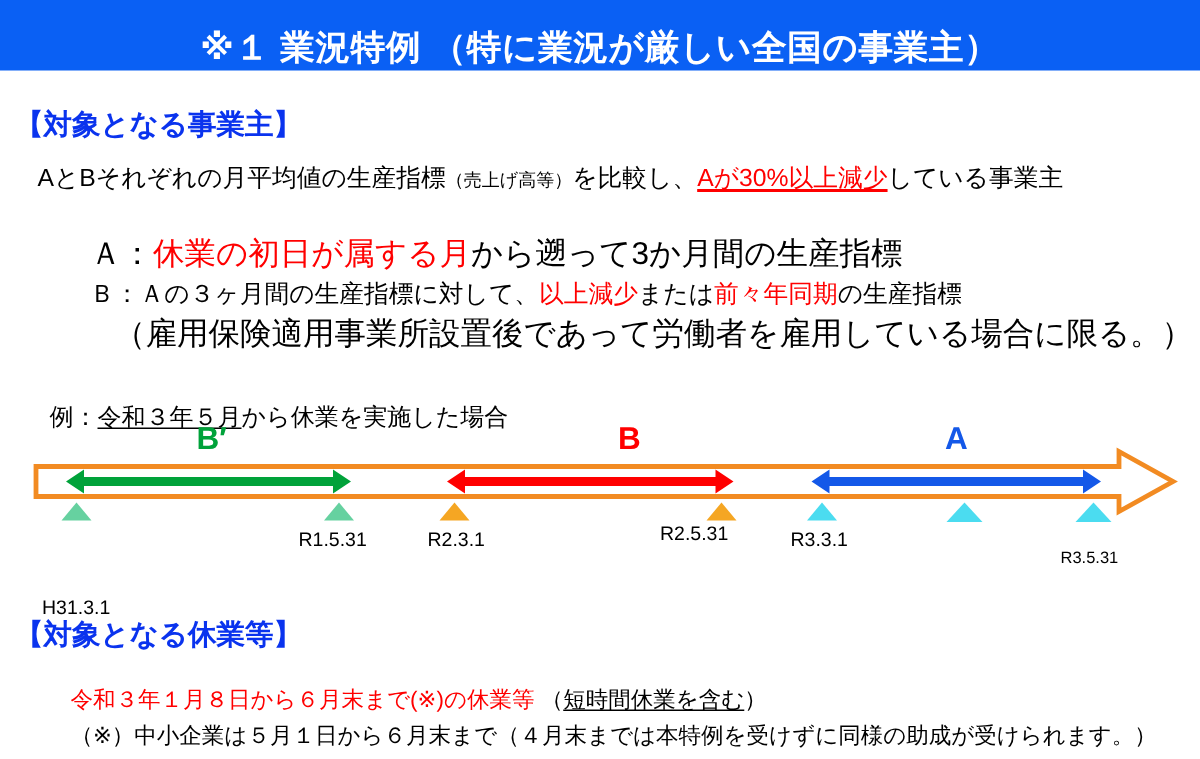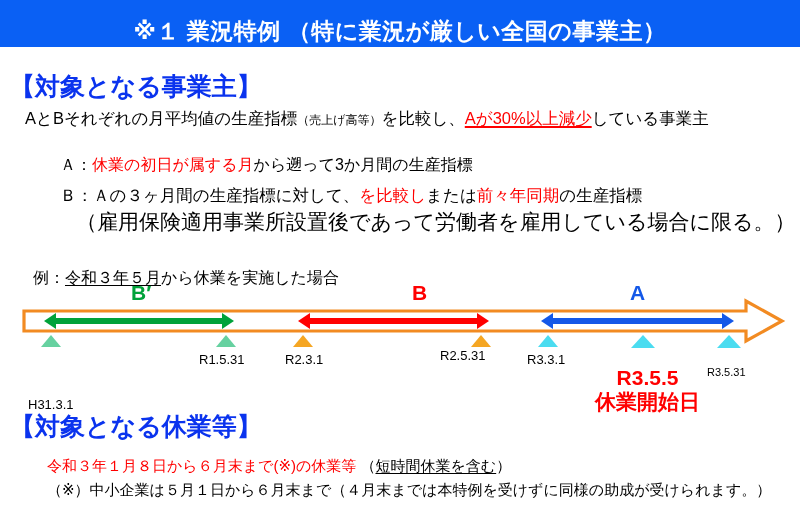--- a/index.html
+++ b/index.html
@@ -12,34 +12,34 @@
   .banner{
     position:absolute;left:0;top:0;width:800px;height:47px;
     background:#0a60f4;display:flex;align-items:flex-end;justify-content:center;
   }
   .banner-title{
     color:#ffffff;font-size:23px;font-weight:bold;letter-spacing:.5px;
     white-space:nowrap;
   }
   
   .sec-head{
-    position:absolute;color:#0a33ee;font-weight:bold;font-size:25px;
+    position:absolute;color:#0a33ee;font-weight:bold;font-size:19px;
     white-space:nowrap;letter-spacing:0px;
   }
   #head-jigyonushi{left:10px;top:70px;}
   #head-kyugyo{left:10px;top:410px;}
   
   .line{position:absolute;white-space:nowrap;font-weight:normal;color:#000000;}
   .red{color:#ff0000;}
   .red-u{color:#ff0000;text-decoration:underline;text-decoration-thickness:2px;text-underline-offset:2px;}
   .blk-u{color:#000000;text-decoration:underline;text-decoration-thickness:1px;text-underline-offset:2px;margin-top:20px;}
   .small{font-size:12px;}
 
   #line-compare{left:25px;top:108px;font-size:16.5px;}
-  #line-a{left:60px;top:155px;font-size:16px;text-align:center;}
+  #line-a{left:60px;top:155px;font-size:21px;text-align:center;}
   #line-b1{left:60px;top:185px;font-size:16.5px;}
   #line-b2{left:76px;top:208px;font-size:21px;}
   #line-example{left:33px;top:268px;font-size:16px;}
   #line-kyugyo1{left:47px;top:457px;font-size:15px;color:#ff0000;}
   #line-kyugyo2{left:47px;top:481px;font-size:15px;color:#000000;}
 
   
   .tl{position:absolute;left:0;top:280px;width:800px;height:120px;}
   .tl-svg{position:absolute;left:0;top:0;}
   .tl-label{
@@ -76,21 +76,21 @@
 
 <div class="line" id="line-compare">
   <span>AとBそれぞれの月平均値の生産指標</span><span class="small">（売上げ高等）</span><span>を比較し、</span><span class="red-u">Aが30%以上減少</span><span>している事業主</span>
 </div>
 
 <div class="line" id="line-a">
   <span>Ａ：</span><span class="red">休業の初日が属する月</span><span>から遡って3か月間の生産指標</span>
 </div>
 
 <div class="line" id="line-b1">
-  <span>Ｂ：</span><span>Ａの３ヶ月間の生産指標に対して、</span><span class="red">を比較し</span><span>または</span><span class="red">前々年同期</span><span>の生産指標</span>
+  <span>Ｂ：</span><span>Ａの３ヶ月間の生産指標に対して、</span><span class="red">以上減少</span><span>または</span><span class="red">前々年同期</span><span>の生産指標</span>
 </div>
 <div class="line" id="line-b2">（雇用保険適用事業所設置後であって労働者を雇用している場合に限る。）</div>
 
 <div class="line" id="line-example">
   <span>例：</span><span class="blk-u">令和３年５月</span><span>から休業を実施した場合</span>
 </div>
 
 <div class="tl">
 
   <svg class="tl-svg" width="800" height="120" viewBox="0 0 800 120">
@@ -138,24 +138,20 @@
   <div class="tl-label" id="lbl-b">B</div>
   <div class="tl-label" id="lbl-a">A</div>
 
   <div class="tick-label" id="tk-h3131">H31.3.1</div>
   <div class="tick-label" id="tk-r1531">R1.5.31</div>
   <div class="tick-label" id="tk-r231">R2.3.1</div>
   <div class="tick-label" id="tk-r2531">R2.5.31</div>
   <div class="tick-label" id="tk-r331">R3.3.1</div>
   <div class="tick-label" id="tk-r3531">R3.5.31</div>
 
-  <div class="start-label">
-    <span>R3.5.5</span><br>
-    <span>休業開始日</span>
-  </div>
 </div>
 
 <div class="sec-head" id="head-kyugyo">【対象となる休業等】</div>
 
 <div class="line" id="line-kyugyo1">
   <span>令和３年１月８日から６月末まで(※)の休業等 </span><span style="color:#000000">（</span><span class="blk-u">短時間休業を含む</span><span style="color:#000000">）</span>
 </div>
 <div class="line" id="line-kyugyo2">（※）中小企業は５月１日から６月末まで（４月末までは本特例を受けずに同様の助成が受けられます。）</div>
 
 </body></html>

